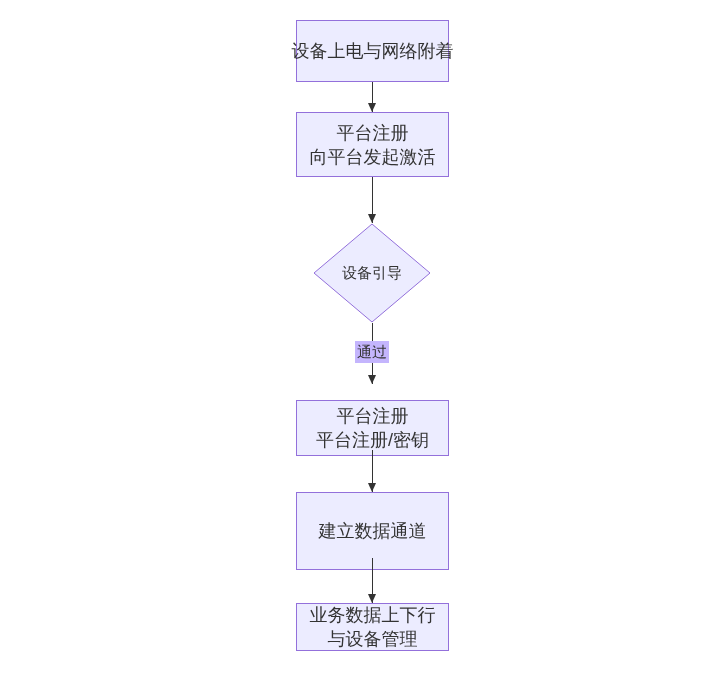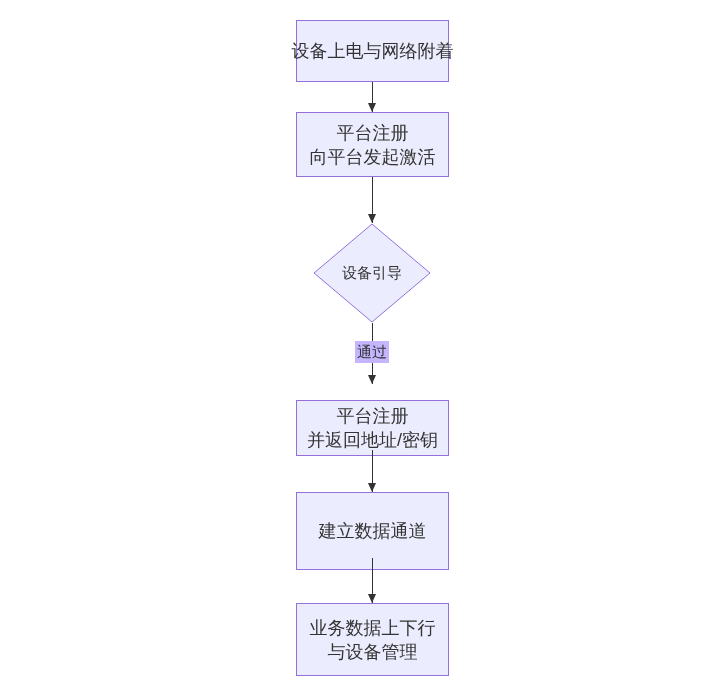--- a/index.html
+++ b/index.html
@@ -106,33 +106,33 @@
     <div class="diamond-label">设备引导</div>
   </div>
 
   <div class="arrow" style="top:323px;height:61px;">
     <span class="arrowhead"></span>
   </div>
   <div class="edge-label">通过</div>
 
   <div class="rect-node" style="top:384px;height:56px;margin-top:16px;">
     <div class="node-line">平台注册</div>
-    <div class="node-line">并返回地址/密钥</div>
+    <div class="node-line">平台注册/密钥</div>
   </div>
 
   <div class="arrow" style="top:450px;height:42px;">
     <span class="arrowhead"></span>
   </div>
 
   <div class="rect-node" style="top:492px;height:78px;">
     <div class="node-line">建立数据通道</div>
   </div>
 
   <div class="arrow" style="top:558px;height:45px;">
     <span class="arrowhead"></span>
   </div>
 
-  <div class="rect-node" style="top:603px;height:73px;">
+  <div class="rect-node" style="top:603px;height:48px;">
     <div class="node-line">业务数据上下行</div>
     <div class="node-line">与设备管理</div>
   </div>
 
 </div>
 
 </body></html>

